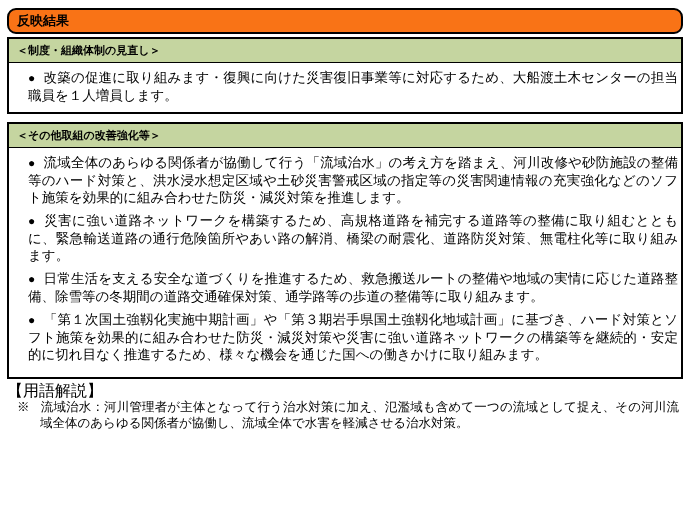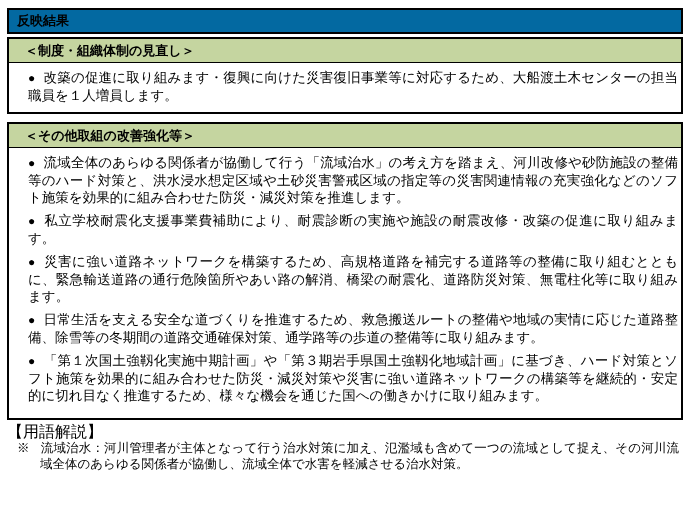--- a/index.html
+++ b/index.html
@@ -24,23 +24,23 @@
 
   
   .box { border: 2px solid #000; background: #fff; }
   .box.first { margin-bottom: 8px; }
   .box.second { }
   .box-header {
     background: #c5d5a0;
     border-bottom: 1px solid #000;
     font-family: "Liberation Sans", "DejaVu Sans", sans-serif;
     font-weight: bold;
-    font-size: 13px;
+    font-size: 11px;
     line-height: 17px;
-    padding: 3px 16px;
+    padding: 3px 8px;
   }
   .box-body { padding: 6px 3px 8px 19px; }
   .box.second .box-body { padding-bottom: 14px; }
 
   .bullet {
     margin: 0 0 6px 0;
     font-size: 13.5px;
     line-height: 17px;
     text-align: justify;
     text-align-last: left;
@@ -64,34 +64,33 @@
     text-indent: -23px;
     text-align: justify;
     text-align-last: left;
   }
 </style>
 </head>
 <body>
 
 <div class="page">
 
-  <div class="title-bar" style="background: #0369a1;">反映結果</div>
+  <div class="title-bar" style="background: #f97316; border-radius: 9px;">反映結果</div>
 
   <section class="box first">
     <div class="box-header" style="background: rgb(197, 213, 160);">＜制度・組織体制の見直し＞</div>
     <div class="box-body">
         <p class="bullet"><span class="mark">●</span><span class="sp8"></span><span>改築の促進に取り組みます・復興に向けた災害復旧事業等に対応するため、大船渡土木センターの担当職員を１人増員します。</span></p>
       </div>
   </section>
 
   <section class="box second">
     <div class="box-header" style="background: rgb(197, 213, 160);">＜その他取組の改善強化等＞</div>
     <div class="box-body">
         <p class="bullet"><span class="mark">●</span><span class="sp8"></span><span>流域全体のあらゆる関係者が協働して行う「流域治水」の考え方を踏まえ、河川改修や砂防施設の整備等のハード対策と、洪水浸水想定区域や土砂災害警戒区域の指定等の災害関連情報の充実強化などのソフト施策を効果的に組み合わせた防災・減災対策を推進します。</span></p>
-        <p class="bullet"><span class="mark">●</span><span class="sp8"></span><span>私立学校耐震化支援事業費補助により、耐震診断の実施や施設の耐震改修・改築の促進に取り組みます。</span></p>
         <p class="bullet"><span class="mark">●</span><span class="sp8"></span><span>災害に強い道路ネットワークを構築するため、高規格道路を補完する道路等の整備に取り組むとともに、緊急輸送道路の通行危険箇所やあい路の解消、橋梁の耐震化、道路防災対策、無電柱化等に取り組みます。</span></p>
         <p class="bullet"><span class="mark">●</span><span class="sp8"></span><span>日常生活を支える安全な道づくりを推進するため、救急搬送ルートの整備や地域の実情に応じた道路整備、除雪等の冬期間の道路交通確保対策、通学路等の歩道の整備等に取り組みます。</span></p>
         <p class="bullet"><span class="mark">●</span><span class="sp8"></span><span>「第１次国土強靱化実施中期計画」や「第３期岩手県国土強靱化地域計画」に基づき、ハード対策とソフト施策を効果的に組み合わせた防災・減災対策や災害に強い道路ネットワークの構築等を継続的・安定的に切れ目なく推進するため、様々な機会を通じた国への働きかけに取り組みます。</span></p>
       </div>
   </section>
 
   <div class="glossary">
     <div class="glossary-heading">【用語解説】</div>
     <p class="glossary-note"><span>※</span><span class="sp11"></span><span>流域治水：河川管理者が主体となって行う治水対策に加え、氾濫域も含めて一つの流域として捉え、その河川流域全体のあらゆる関係者が協働し、流域全体で水害を軽減させる治水対策。</span></p>
   </div>

